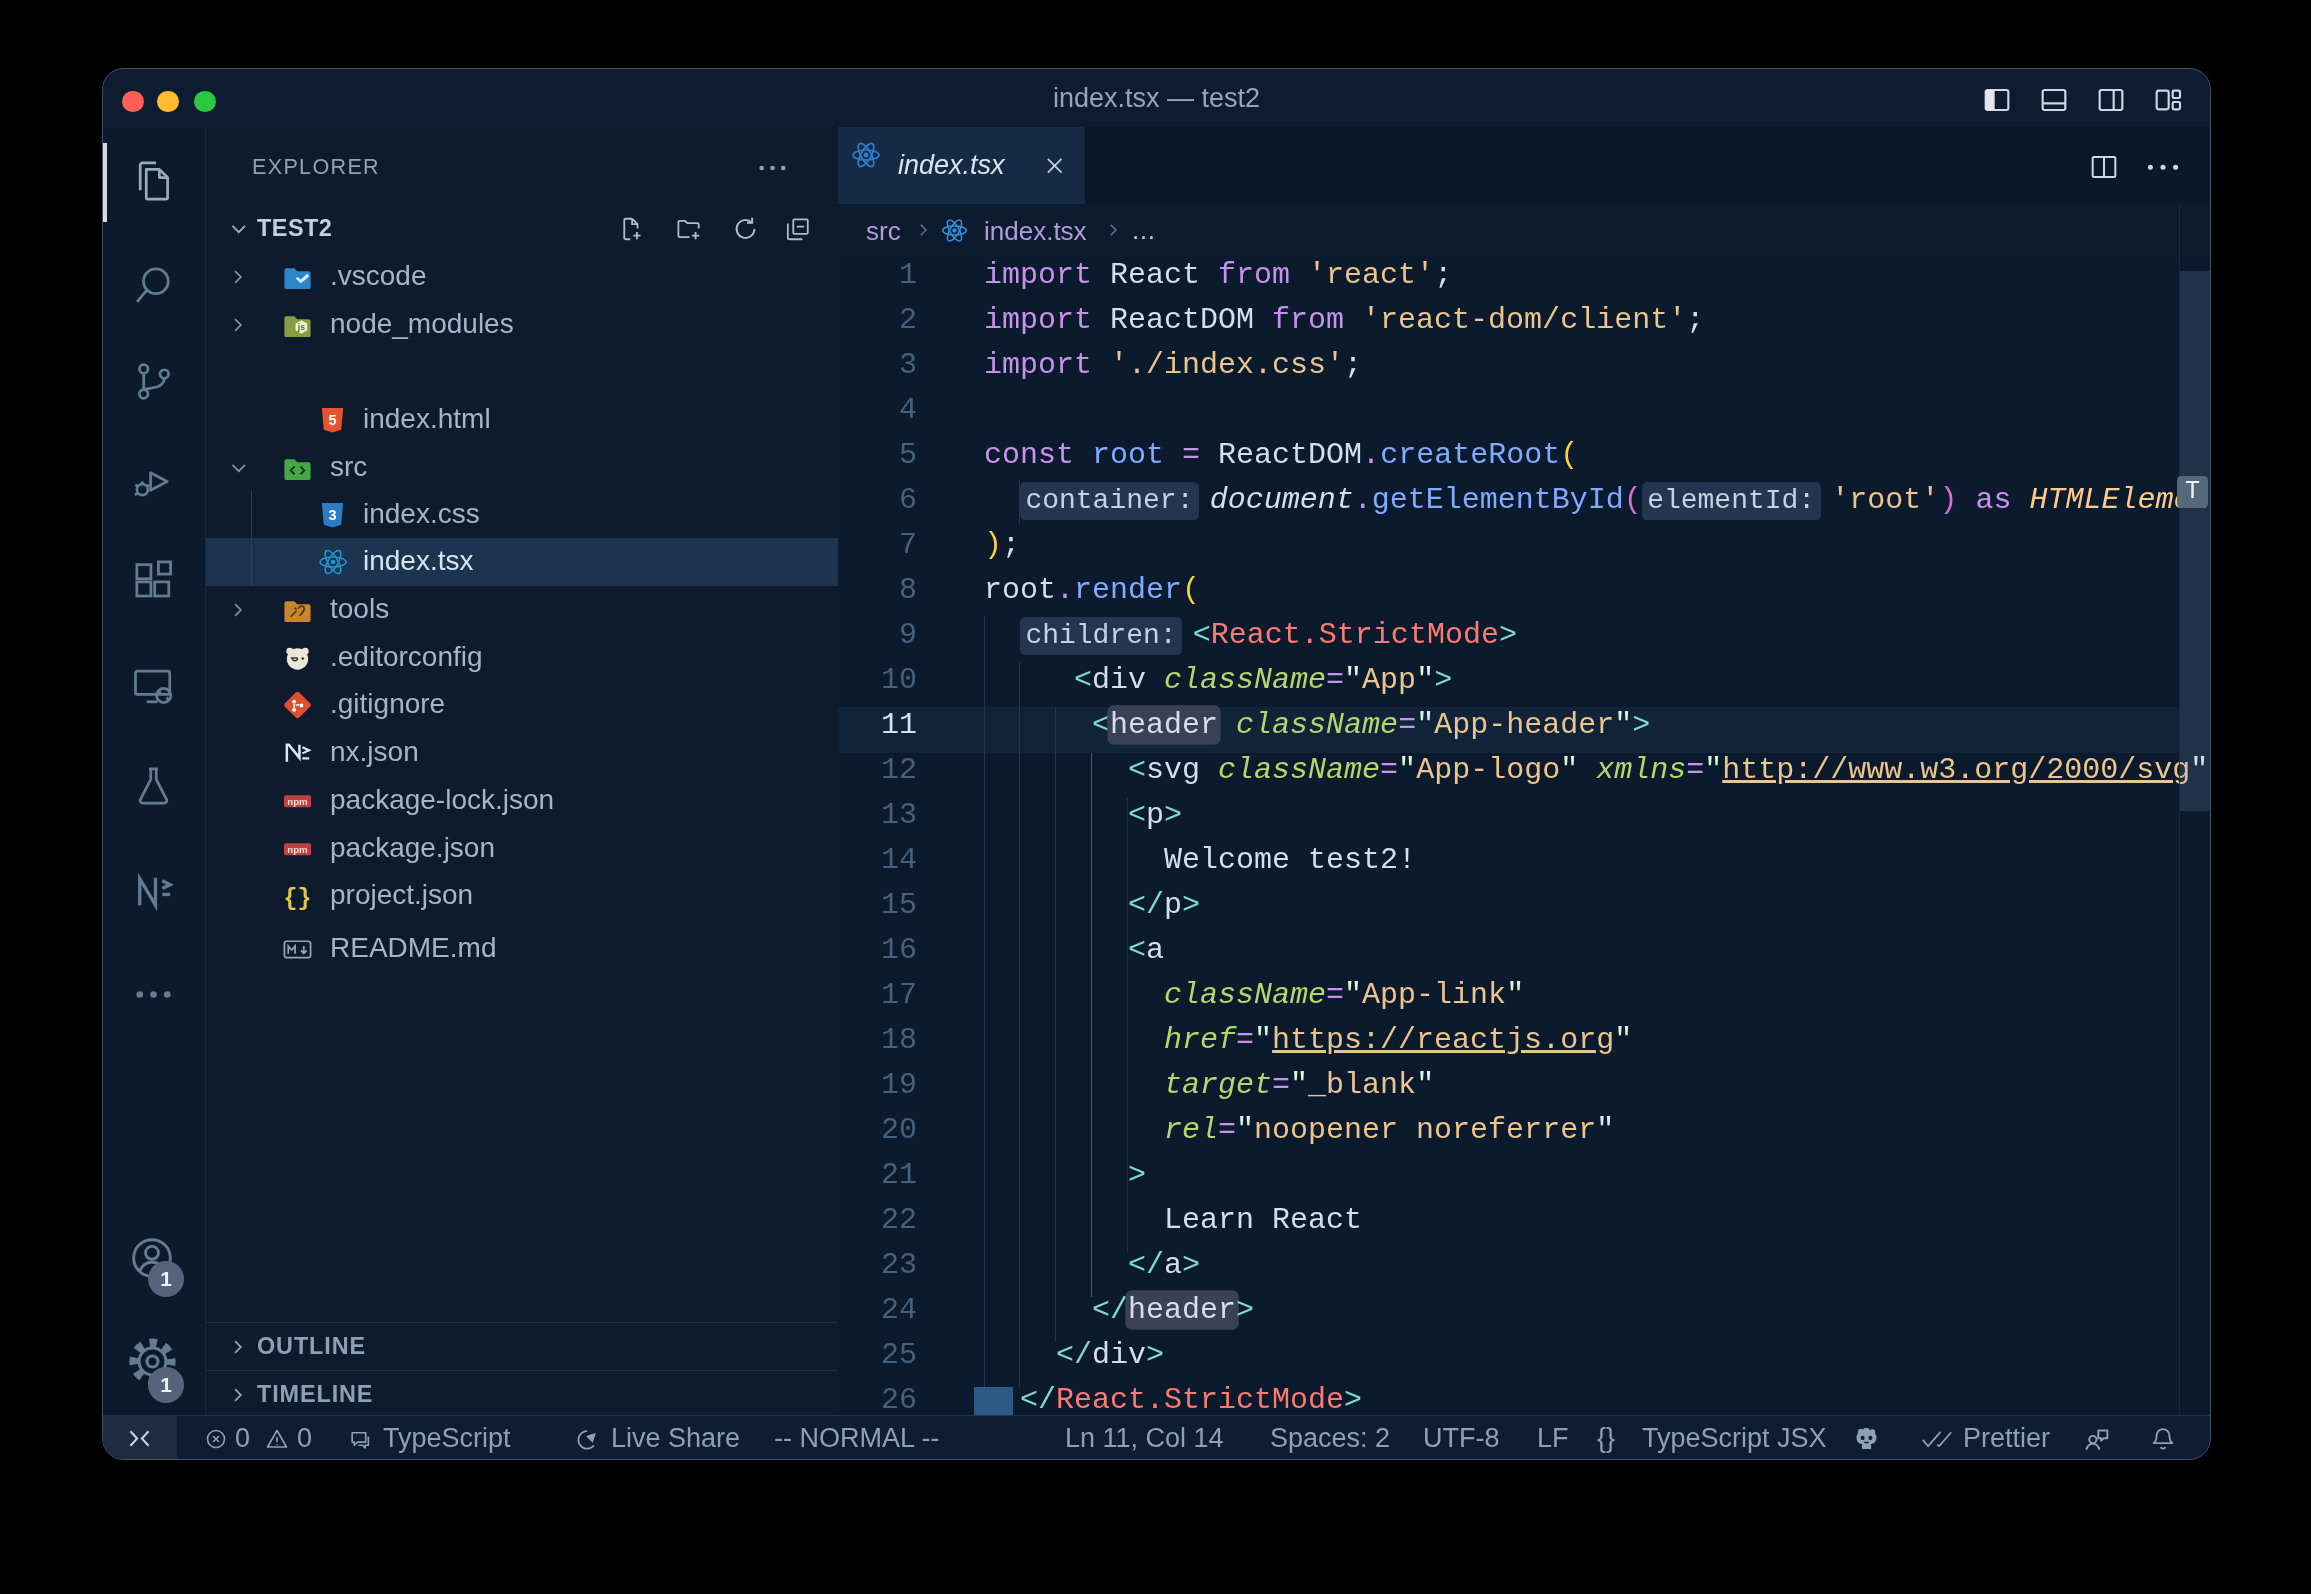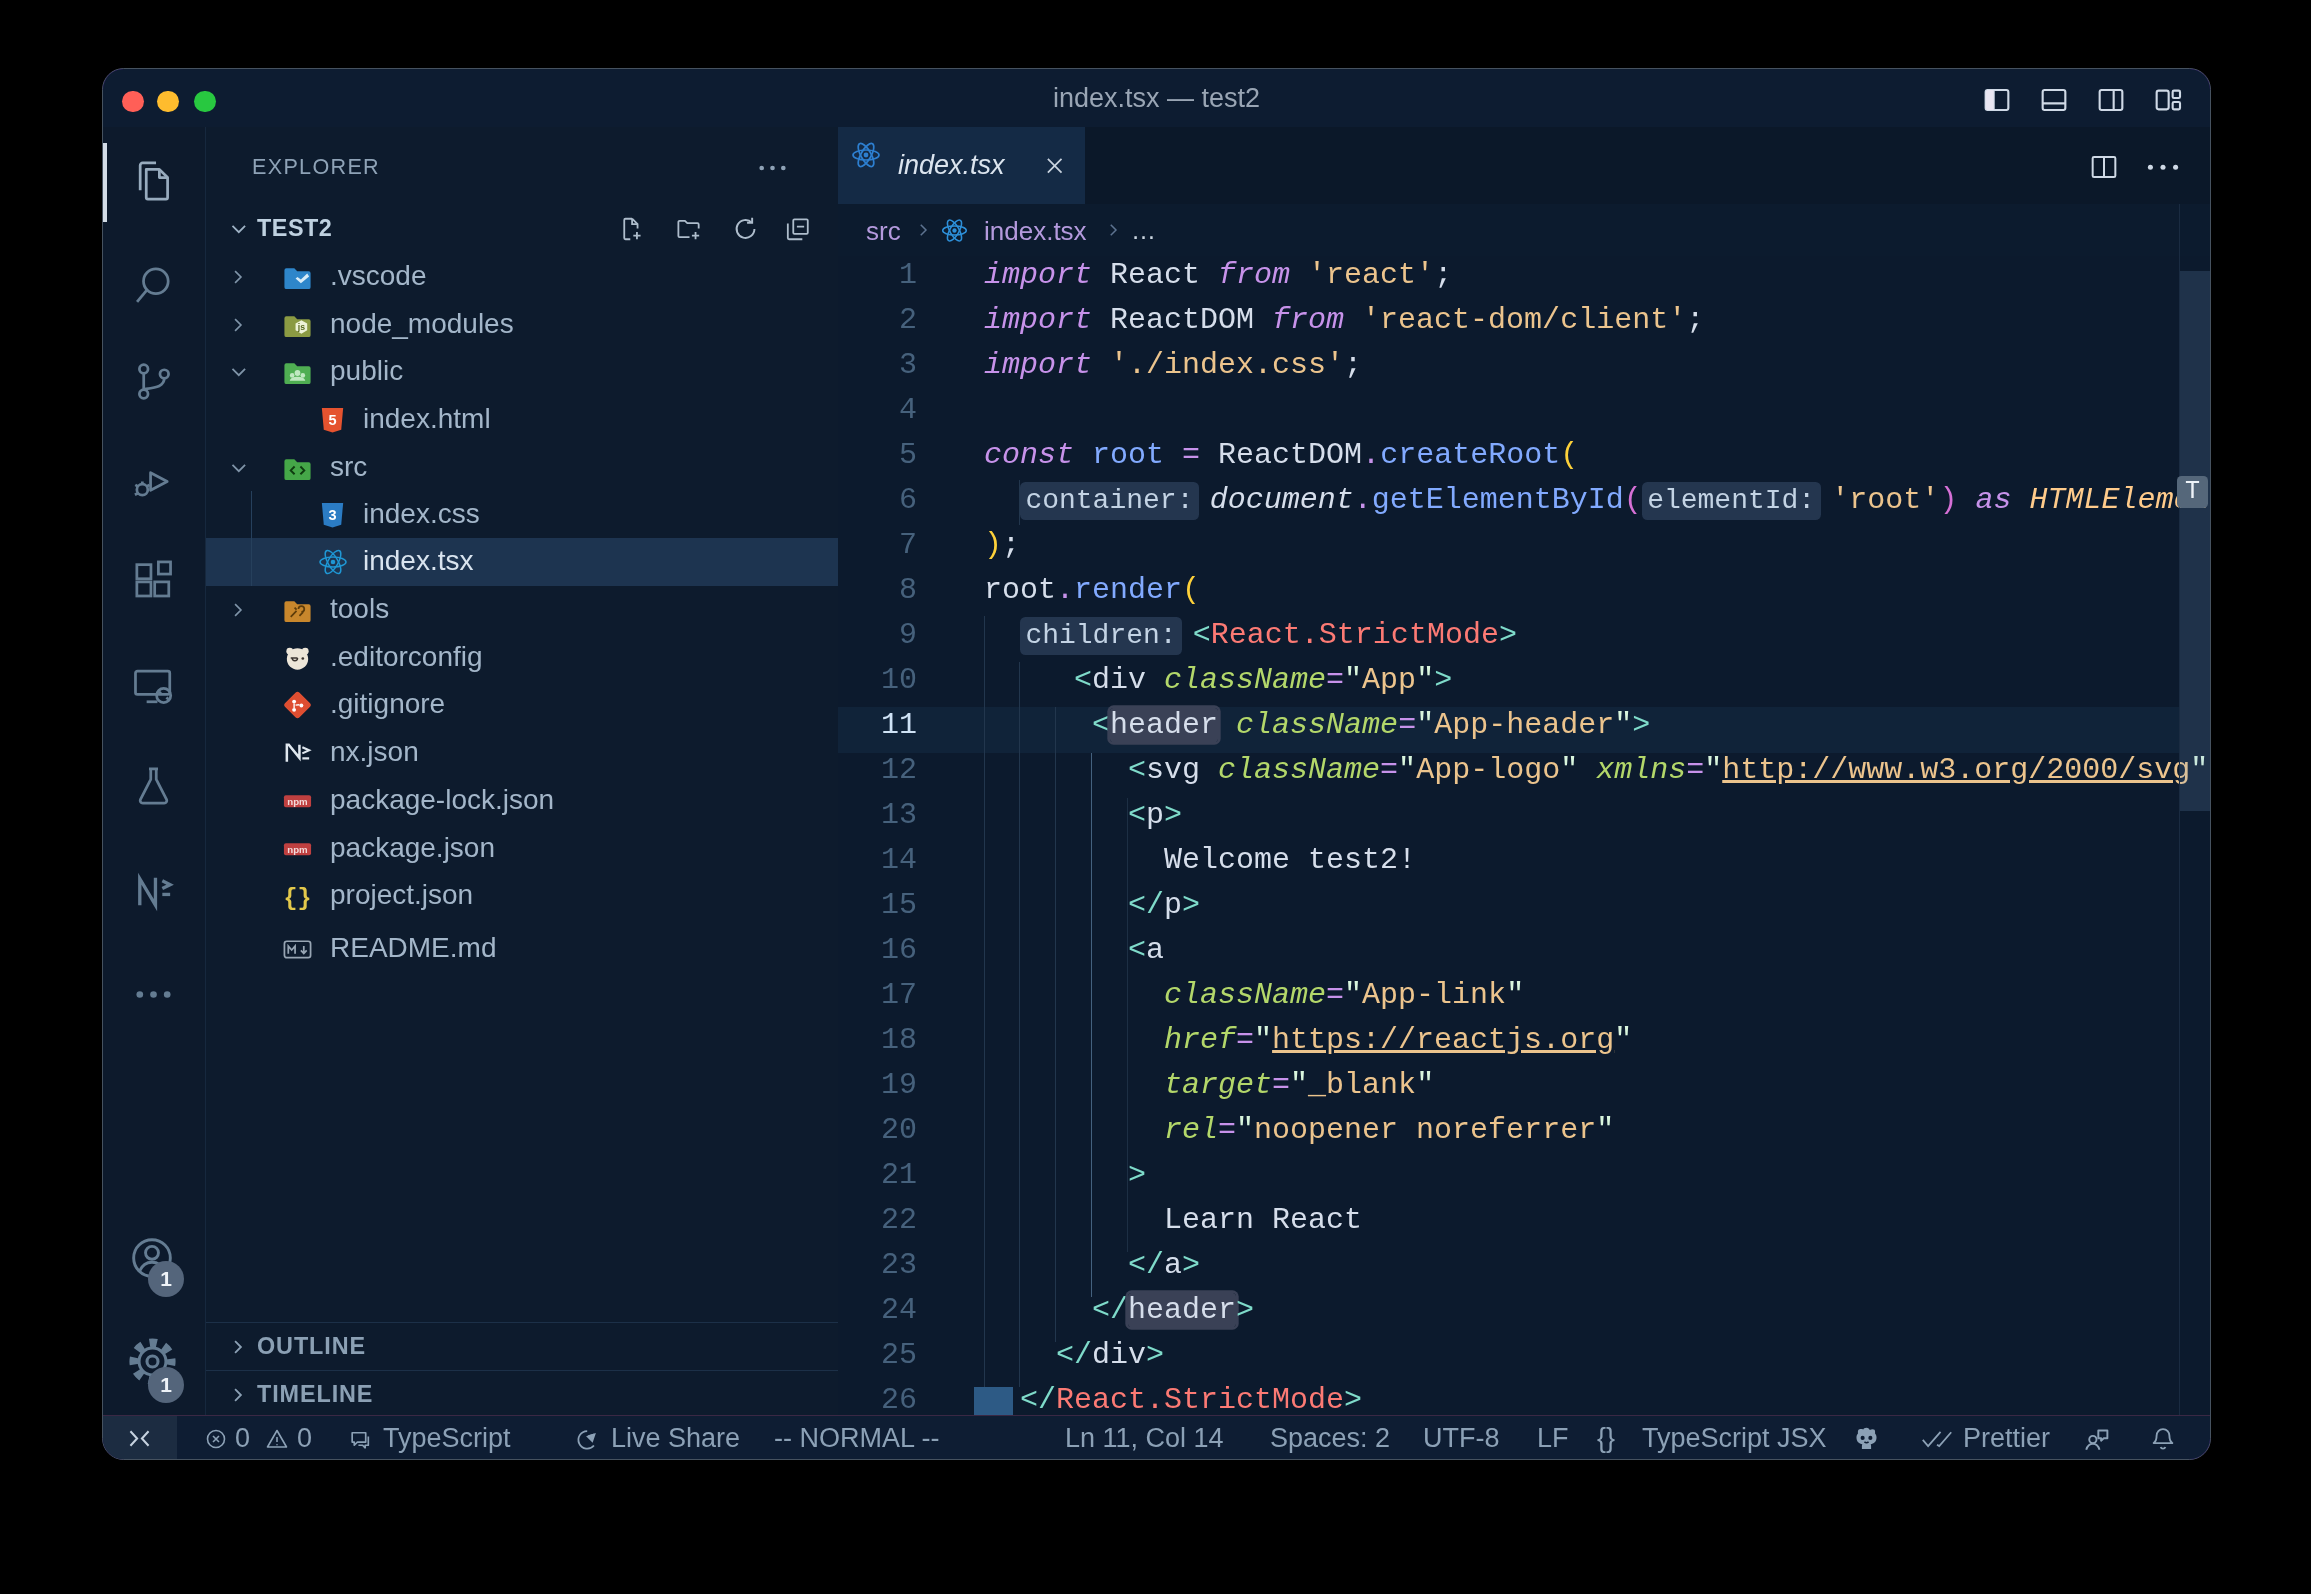--- a/index.html
+++ b/index.html
@@ -20,21 +20,21 @@
 .srow .nm{position:absolute;top:50%;transform:translateY(-52%);font-size:28px;white-space:nowrap}
 .srow .chv{position:absolute;left:21.6px;top:50%;transform:translateY(-50%)}
 .srow .fi{position:absolute;top:50%;transform:translateY(-50%)}
 .srow .nm.sect{font-weight:700;color:#8ba0b4;font-size:23.4px;letter-spacing:0.9px}
 
 .ed{position:absolute;left:735px;top:58px;width:1374px;height:1288px;background:#0c1a2d;overflow:hidden}
 .code{font-family:"Liberation Mono",monospace;font-size:30px;line-height:45px;white-space:pre}
 .ln{position:absolute;left:0;width:79px;text-align:right;color:#46617c}
 .cl{position:absolute;left:146px}
 .it{font-style:italic}
-.pu{color:#c792ea}.pui{color:#c792ea;font-style:italic}.bli{color:#82aaff;}
+.pu{color:#c792ea}.pui{color:#c792ea;}.bli{color:#82aaff;}
 .gr{color:#b3d76a;font-style:italic}
 .pe{color:#ecc48d}
 .qu{color:#d9f5dd}
 .te{color:#7fdbca}
 .co{color:#fc7a74}
 .go{color:#fdd13a}
 .or{color:#d670d6}
 .ty{color:#ffcb8b;font-style:italic}
 .wh{color:#d6deeb}
 .un{text-decoration:underline}
@@ -179,33 +179,20 @@
     </div>
     <div class="srow" style="top:126px">
       <svg class="chv" width="20" height="20" viewBox="0 0 24 24" fill="none" stroke="#7f94a8" stroke-width="2">
           <path d="M8.5 5l7 7-7 7"></path>
         </svg>
       <svg class="fi" style="left:76px" width="31" height="31" viewBox="0 0 32 32">
           <path d="M2.5 9a2 2 0 0 1 2-2h8.2l3 3h11.8a2 2 0 0 1 2 2v14.5a2 2 0 0 1-2 2H4.5a2 2 0 0 1-2-2z" fill="#2e86ca"></path>
           <path d="M26 12.5l-6.5 6-3.5-2.5-2 1.5 5.5 5 8.5-7z" fill="#d8ecf8"></path>
         </svg>
       <span class="nm" style="left:124px">.vscode</span>
-    </div>
-    <div class="srow" style="top:221px">
-      <svg class="chv" width="21.6" height="21.6" viewBox="0 0 24 24" fill="none" stroke="#7f94a8" stroke-width="2">
-          <path d="M5 8.5l7 7 7-7"></path>
-        </svg>
-      <svg class="fi" style="left:76px" width="31" height="31" viewBox="0 0 32 32">
-          <path d="M2.5 9a2 2 0 0 1 2-2h8.2l3 3h11.8a2 2 0 0 1 2 2v14.5a2 2 0 0 1-2 2H4.5a2 2 0 0 1-2-2z" fill="#4fae52"></path>
-          <circle cx="16" cy="17" r="3" fill="#bfe8c0"></circle>
-          <circle cx="10.5" cy="19.5" r="2.4" fill="#bfe8c0"></circle>
-          <circle cx="21.5" cy="19.5" r="2.4" fill="#bfe8c0"></circle>
-          <path d="M8 25c.5-2.6 4-4 8-4s7.5 1.4 8 4z" fill="#bfe8c0"></path>
-        </svg>
-      <span class="nm" style="left:124px">public</span>
     </div>
     <div class="srow" style="top:269px">
       <svg class="fi" style="left:111px" width="31" height="31" viewBox="0 0 32 32">
           <path d="M5 3.5h22l-2 22.5-9 3-9-3z" fill="#e5532f"></path>
           <text x="16" y="21" font-size="15" font-weight="bold" fill="#fff" text-anchor="middle" font-family="Liberation Sans">5</text>
         </svg>
       <span class="nm" style="left:157px">index.html</span>
     </div>
     <div class="srow" style="top:317px">
       <svg class="chv" width="21.6" height="21.6" viewBox="0 0 24 24" fill="none" stroke="#7f94a8" stroke-width="2">

